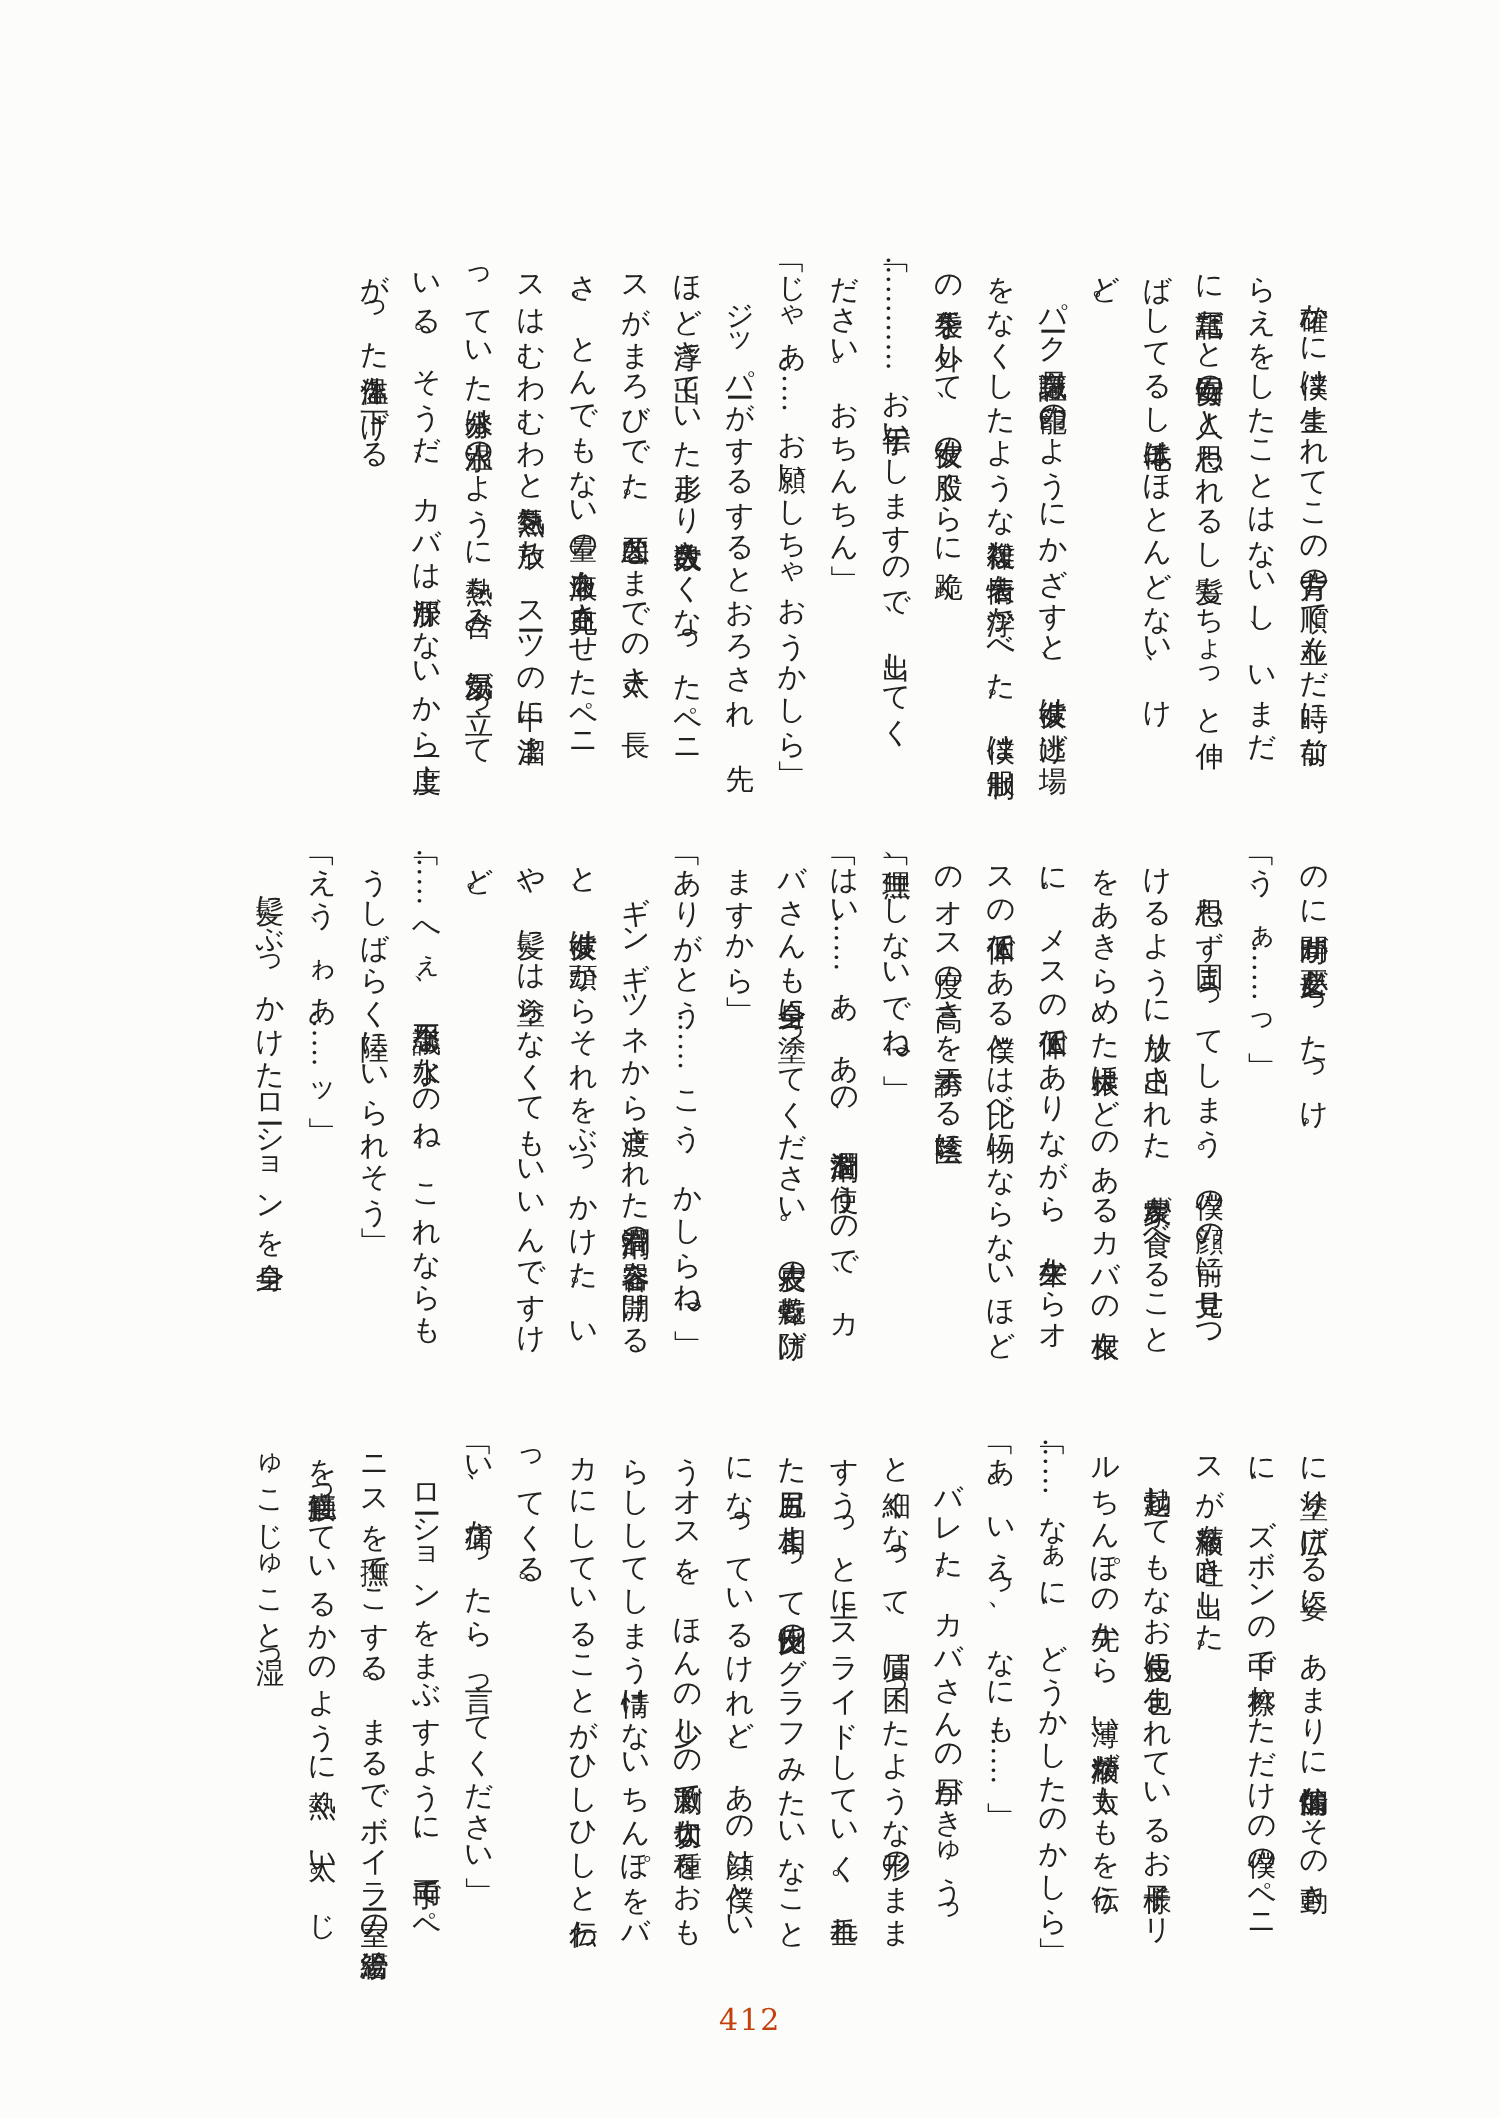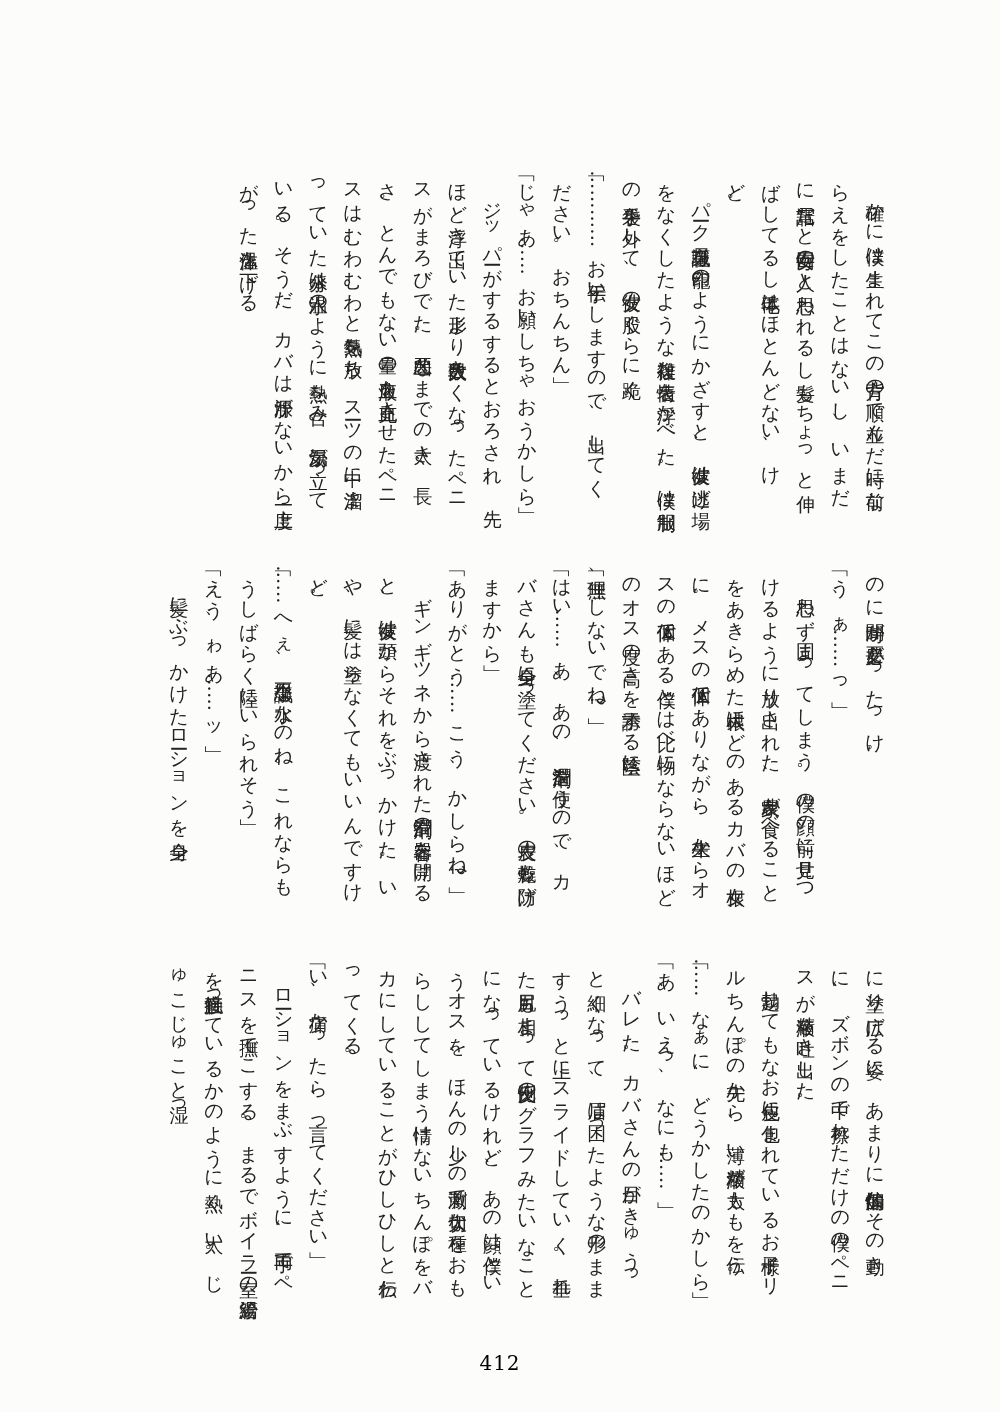--- a/index.html
+++ b/index.html
@@ -36,22 +36,21 @@
     text-indent: 1em;
   }
   .page-number {
     position: absolute;
     left: 0;
     width: 100%;
     top: 1334px;
     text-align: center;
     font-size: 20px;
     letter-spacing: 1px;
-    color: #000000;
-    margin-top: 17px;
+    color: #c2410c;
   }
 </style>
 </head>
 <body>
 
 <div class="page">
   <section class="band" id="band-1">
       <p class="indent">確かに僕は生まれてこの方背の順で並んだ時に前ならえをしたことはないし、いまだに電話だと毎回女の人と思われるし髪もちょっと伸ばしてるし体毛はほとんどない、けど。</p>
       <p class="indent">パーク職員証を印籠のようにかざすと、彼女は逃げ場をなくしたような複雑な表情を浮かべた。僕は制服の手袋を外して、彼女の股ぐらに跪く。</p>
       <p>「…………お手伝いしますので、出してください。おちんちん」</p>

